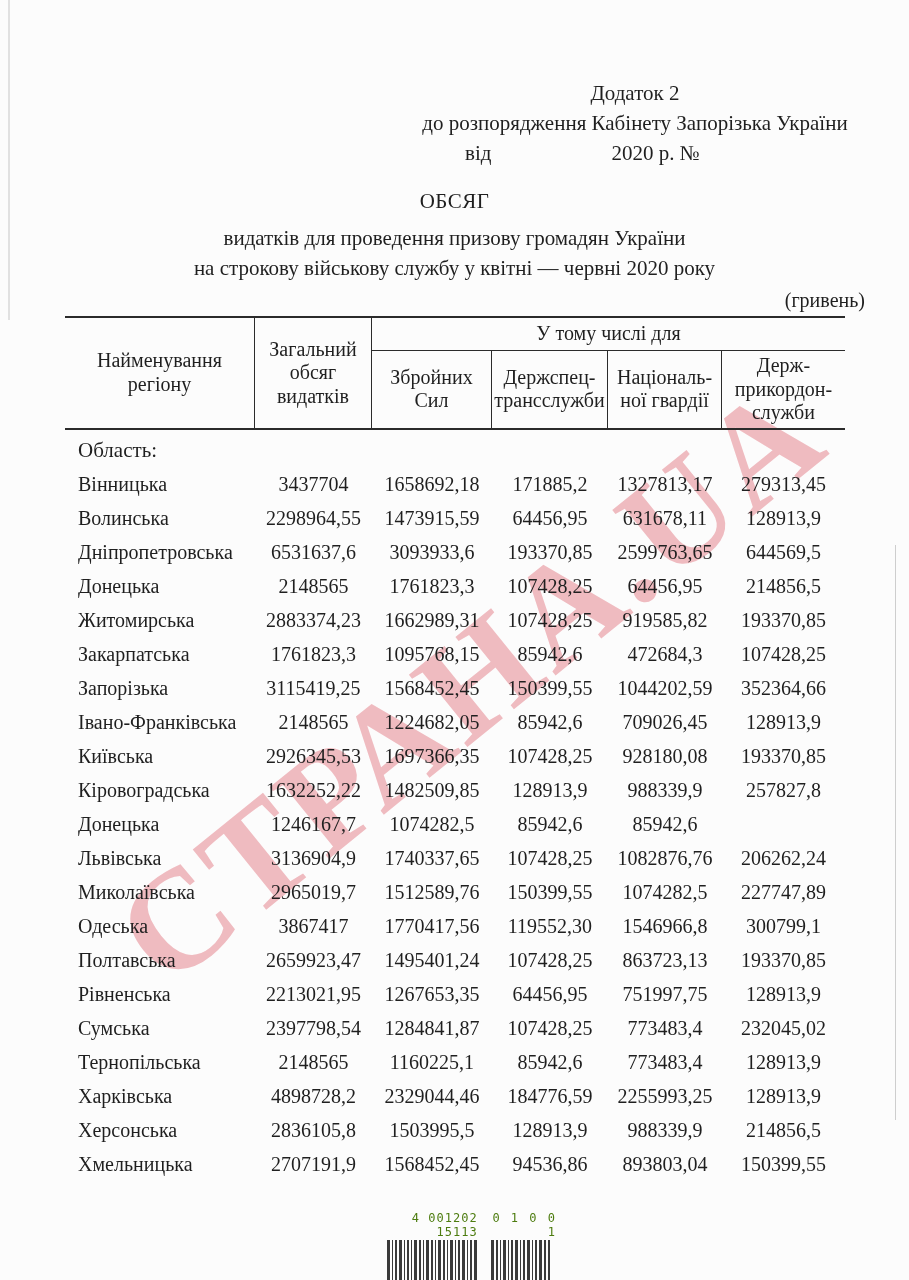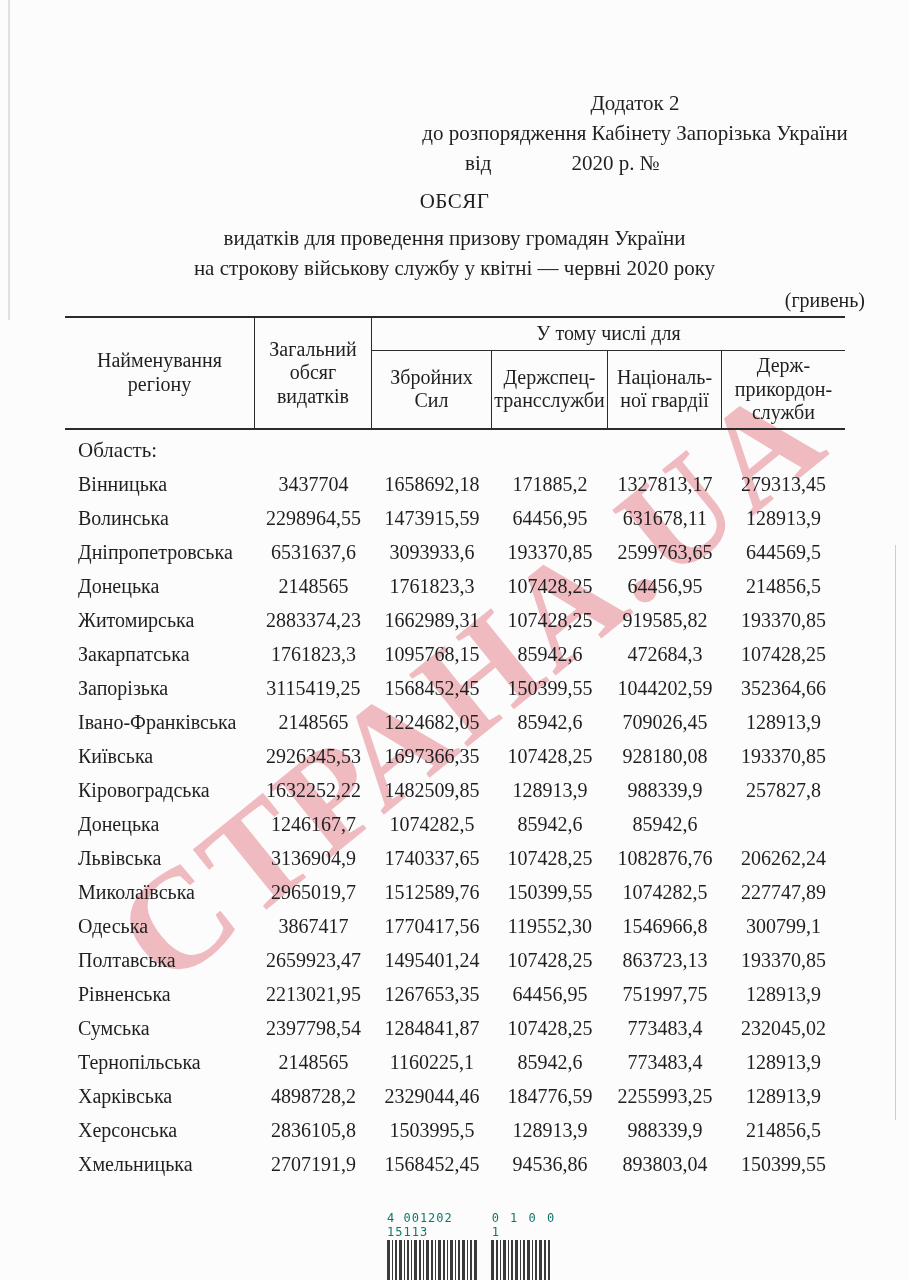--- a/index.html
+++ b/index.html
@@ -18,23 +18,23 @@
     transform:translate(-50%,-50%) rotate(-39deg);
     font-family:"Liberation Serif",serif;
     font-weight:bold;font-size:142px;letter-spacing:4px;
     white-space:nowrap;opacity:.52;z-index:0;
     pointer-events:none;user-select:none;
   }
   
   .edge-left{position:absolute;left:8px;top:0;width:2px;height:320px;background:rgba(175,175,175,.35);}
   .edge-right{position:absolute;left:895px;top:545px;width:1px;height:575px;background:rgba(160,160,160,.5);}
 
-  .doc-header{position:absolute;top:89px;left:390px;width:490px;text-align:center;font-size:21px;line-height:1.42;}
-  .doc-header .date-line{display:flex;text-align:left;padding-left:75px;}
-  .doc-header .date-suffix{margin-left:80px;}
+  .doc-header{position:absolute;top:79px;left:390px;width:490px;text-align:center;font-size:21px;line-height:1.42;}
+  .doc-header .date-line{display:flex;text-align:left;padding-left:75px;gap:8px;}
+  .doc-header .date-suffix{margin-left:112px;}
 
   .doc-title{position:absolute;top:187px;left:0;width:909px;text-align:center;font-size:21px;line-height:1.4;}
   .doc-title .title-main{margin-bottom:8px;letter-spacing:.5px;}
 
   .currency-note{position:absolute;top:289px;right:44px;font-size:20px;}
 
   .table{position:absolute;left:65px;top:316px;width:780px;}
   .thead{
     display:grid;
     grid-template-columns:190px 117px 120px 116px 114px 123px;
@@ -58,21 +58,21 @@
     display:grid;
     grid-template-columns:190px 117px 120px 116px 114px 123px;
     height:34px;align-items:center;
   }
   .cell{overflow:visible;white-space:nowrap;}
   .cell-region{padding-left:13px;text-align:left;font-size:20px;}
   .cell-num{text-align:center;}
   .section-row .cell-region{font-size:21px;}
 
   .barcode{position:absolute;left:387px;top:1211px;width:170px;z-index:1;}
-  .barcode-nums{display:flex;font-family:"DejaVu Sans Mono",monospace;font-size:12px;color:#0f766e;margin-bottom:1px;}
+  .barcode-nums{display:flex;font-family:"DejaVu Sans Mono",monospace;font-size:12px;color:#4d7c0f;margin-bottom:1px;text-align:right;}
   .barcode-nums .bn-left{letter-spacing:1px;}
   .barcode-nums .bn-right{margin-left:14px;letter-spacing:2px;}
   .barcode svg{display:block;}
 </style>
 </head>
 <body>
 
 <div class="page">
 
   <div class="watermark" style="color: rgb(228, 128, 138);">СТРАНА.UA</div>

